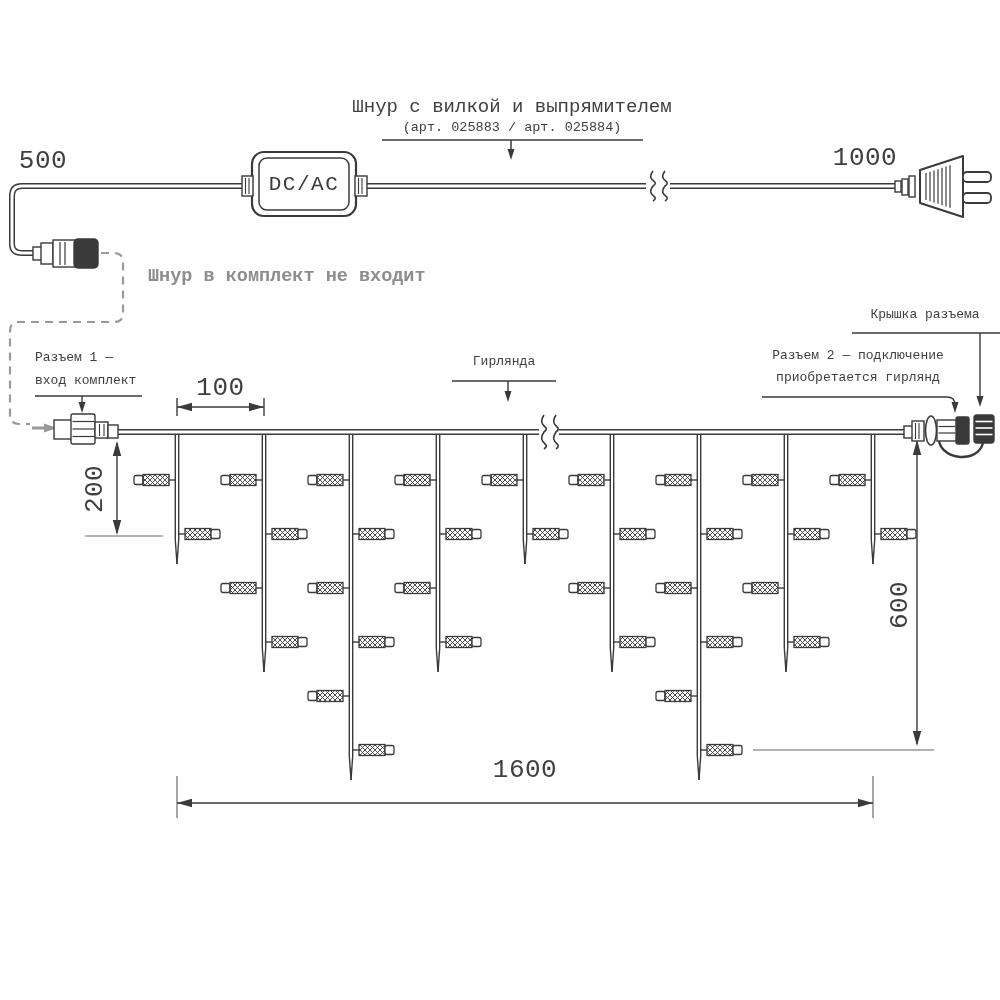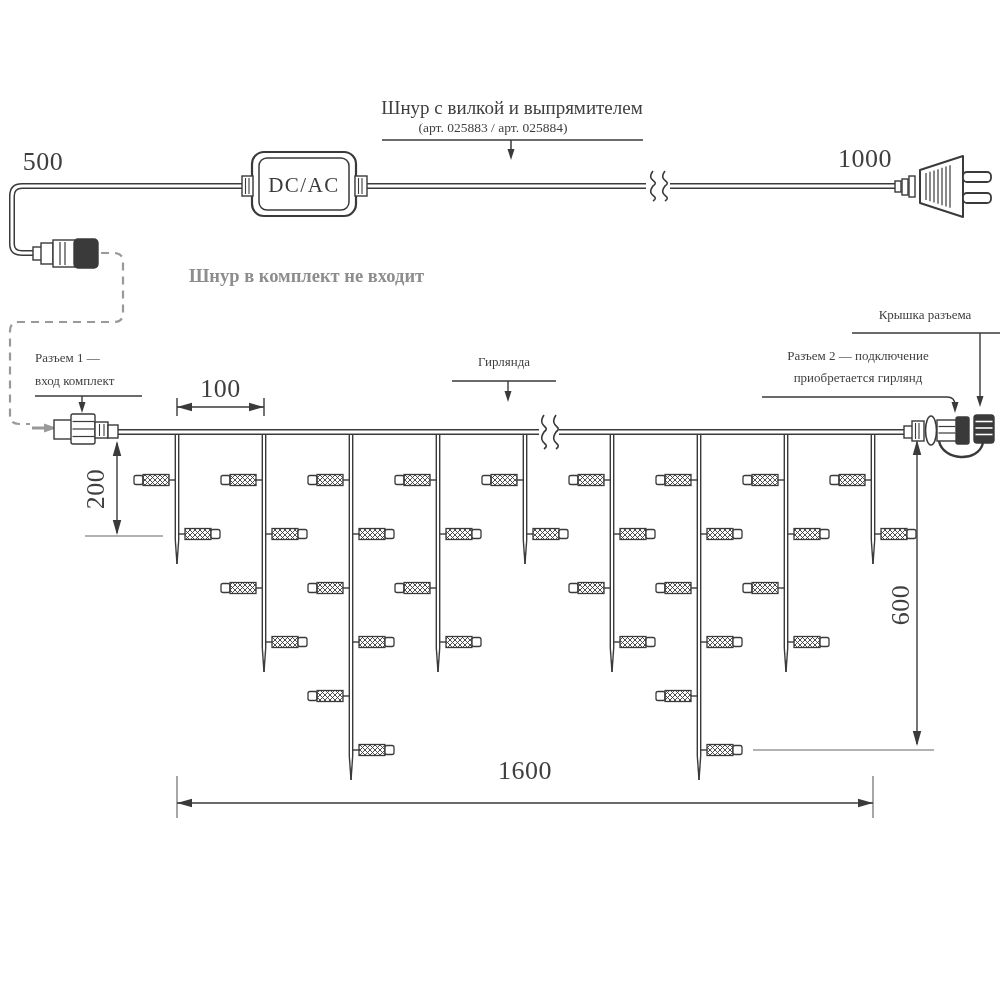--- a/index.html
+++ b/index.html
@@ -1,24 +1,24 @@
 <!DOCTYPE html>
 <html><head>
 <meta charset="utf-8">
 <style>
   html,body{margin:0;padding:0;background:#fff;}
   #stage{position:relative;width:1000px;height:1000px;background:#fff;overflow:hidden;
-         font-family:Liberation Serif, serif;color:#3f3f3f;}
+         font-family:Liberation Mono, monospace;color:#3f3f3f;}
   #draw{position:absolute;left:0;top:0;}
   .txt{position:absolute;white-space:nowrap;line-height:1.15;color:#3f3f3f;}
   .num{font-size:26px;letter-spacing:.5px;text-align:center;}
   .lbl{font-size:13px;}
   .ctr{text-align:center;}
   .rot{transform:rotate(-90deg);transform-origin:center center;}
-  .note{font-size:18.5px;font-weight:700;color:#8d8d8d;margin-left:41px;}
+  .note{font-size:18.5px;font-weight:700;color:#8d8d8d;}
   .title1{font-size:19px;text-align:center;}
   .title2{font-size:13.5px;text-align:center;}
   .dcac{display:flex;align-items:center;justify-content:center;font-size:21px;letter-spacing:1.5px;color:#3a3a3a;}
 </style>
 </head>
 <body>
 
 <div id="stage">
   <svg id="draw" width="1000" height="1000" viewBox="0 0 1000 1000">
       <defs>
@@ -376,21 +376,21 @@
         <line x1="753" y1="750" x2="934" y2="750" stroke="#999999" stroke-width="1.3" stroke-linecap="butt"></line>
         <line x1="177" y1="776" x2="177" y2="818" stroke="#777777" stroke-width="1.3" stroke-linecap="butt"></line>
         <line x1="873" y1="776" x2="873" y2="818" stroke="#777777" stroke-width="1.3" stroke-linecap="butt"></line>
         <line x1="177" y1="803" x2="873" y2="803" stroke="#3a3a3a" stroke-width="1.4" stroke-linecap="butt"></line>
         <polygon points="177,803 192,798.75 192,807.25" fill="#3a3a3a"></polygon>
         <polygon points="873,803 858,807.25 858,798.75" fill="#3a3a3a"></polygon>
       </g>
     </svg>
 
   <div class="txt title1" style="left:352px;top:97px;width:320px">Шнур с вилкой и выпрямителем</div>
-  <div class="txt title2" style="left:333px;top:120px;width:320px">(арт. 025883 / арт. 025884)</div>
+  <div class="txt title2" style="left:352px;top:120px;width:320px">(арт. 025883 / арт. 025884)</div>
   <div class="txt num" style="left:12px;top:147px;width:62px">500</div>
   <div class="txt num" style="left:828px;top:144px;width:74px">1000</div>
   <div class="txt dcac" style="left:259px;top:157px;width:90px;height:56px">DC/AC</div>
   <div class="txt note" style="left:148px;top:266px">Шнур в комплект не входит</div>
 
   <div class="txt lbl" style="left:35px;top:351px">Разъем 1 —</div>
   <div class="txt lbl" style="left:35px;top:374px">вход комплект</div>
   <div class="txt lbl ctr" style="left:448px;top:355px;width:112px">Гирлянда</div>
   <div class="txt lbl ctr" style="left:850px;top:308px;width:150px">Крышка разъема</div>
   <div class="txt lbl ctr" style="left:760px;top:349px;width:196px">Разъем 2 — подключение</div>

